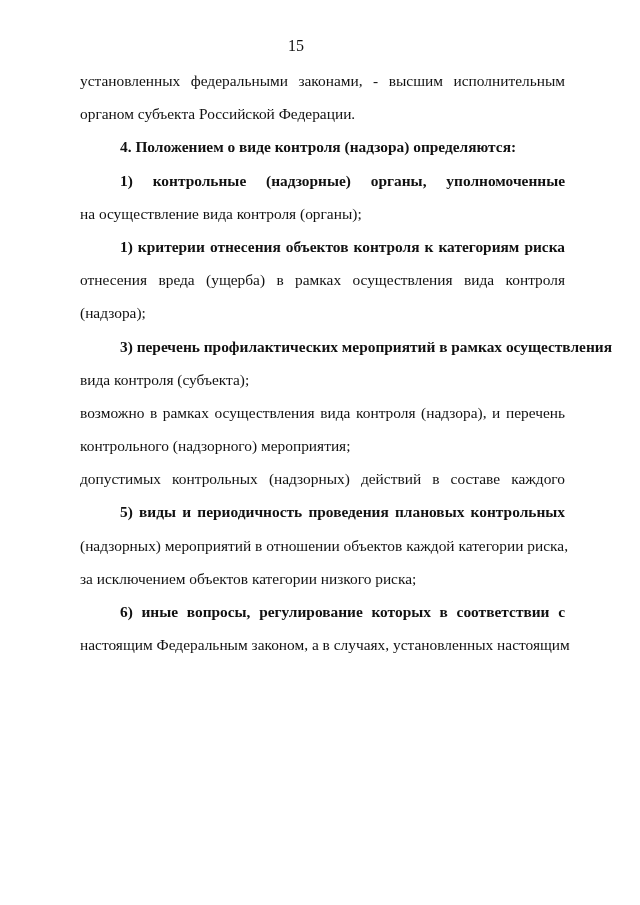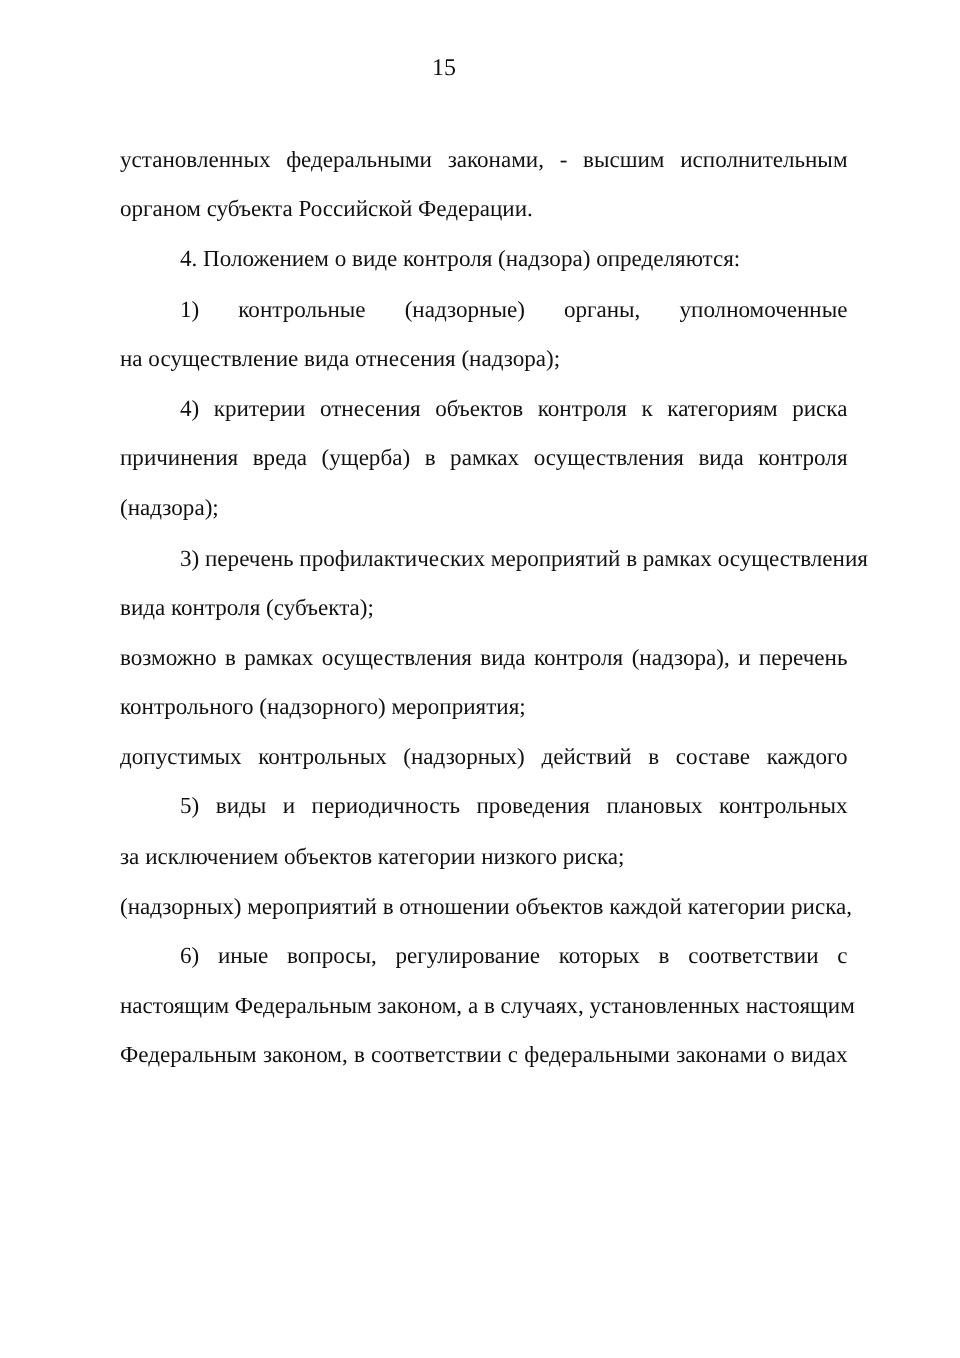--- a/index.html
+++ b/index.html
@@ -1,69 +1,68 @@
 <!DOCTYPE html>
 <html><head>
 <meta charset="utf-8">
 <style>
   html, body { margin: 0; padding: 0; background: #ffffff; }
   body { width: 640px; height: 905px; position: relative; overflow: hidden;
          font-family: "Liberation Serif", "DejaVu Serif", serif; color: #111111; }
   .page-number { position: absolute; top: 36px; left: 0; width: 592px; text-align: center;
                  font-size: 16px; line-height: 20px; }
-  .body-text { position: absolute; top: 90px; left: 80px; width: 485px; }
+  .body-text { position: absolute; top: 64px; left: 80px; width: 485px; }
   .line { font-size: 15.4px; line-height: 33.2px; height: 33.2px; white-space: nowrap;
           text-align: justify; text-align-last: justify; overflow: visible; }
   .line.last { text-align-last: left; text-align: left; }
-  .line.indent { padding-left: 40px; }
+  .line.indent { padding-left: 40px; font-weight: bold; }
 </style>
 </head>
 <body>
 
 <div>
   <div class="page-number">15</div>
 
   <div class="body-text">
 
     <div>
       <div class="line">установленных федеральными законами, - высшим исполнительным</div>
       <div class="line last">органом субъекта Российской Федерации.</div>
     </div>
 
     <div>
       <div class="line indent last">4. Положением о виде контроля (надзора) определяются:</div>
     </div>
 
     <div>
       <div class="line indent">1) контрольные (надзорные) органы, уполномоченные</div>
-      <div class="line last">на осуществление вида отнесения (надзора);</div>
+      <div class="line last">на осуществление вида контроля (органы);</div>
     </div>
 
     <div>
-      <div class="line indent">4) критерии отнесения объектов контроля к категориям риска</div>
-      <div class="line">причинения вреда (ущерба) в рамках осуществления вида контроля</div>
+      <div class="line indent">1) критерии отнесения объектов контроля к категориям риска</div>
+      <div class="line">отнесения вреда (ущерба) в рамках осуществления вида контроля</div>
       <div class="line last">(надзора);</div>
     </div>
 
     <div>
       <div class="line indent">3) перечень профилактических мероприятий в рамках осуществления</div>
       <div class="line last">вида контроля (субъекта);</div>
     </div>
 
     <div>
       <div class="line">возможно в рамках осуществления вида контроля (надзора), и перечень</div>
       <div class="line last">контрольного (надзорного) мероприятия;</div>
       <div class="line">допустимых контрольных (надзорных) действий в составе каждого</div>
     </div>
 
     <div>
       <div class="line indent">5) виды и периодичность проведения плановых контрольных</div>
+      <div class="line">(надзорных) мероприятий в отношении объектов каждой категории риска,</div>
       <div class="line last">за исключением объектов категории низкого риска;</div>
-      <div class="line">(надзорных) мероприятий в отношении объектов каждой категории риска,</div>
     </div>
 
     <div>
       <div class="line indent">6) иные вопросы, регулирование которых в соответствии с</div>
       <div class="line">настоящим Федеральным законом, а в случаях, установленных настоящим</div>
-      <div class="line">Федеральным законом, в соответствии с федеральными законами о видах</div>
     </div>
   </div>
 </div>
 
 </body></html>

